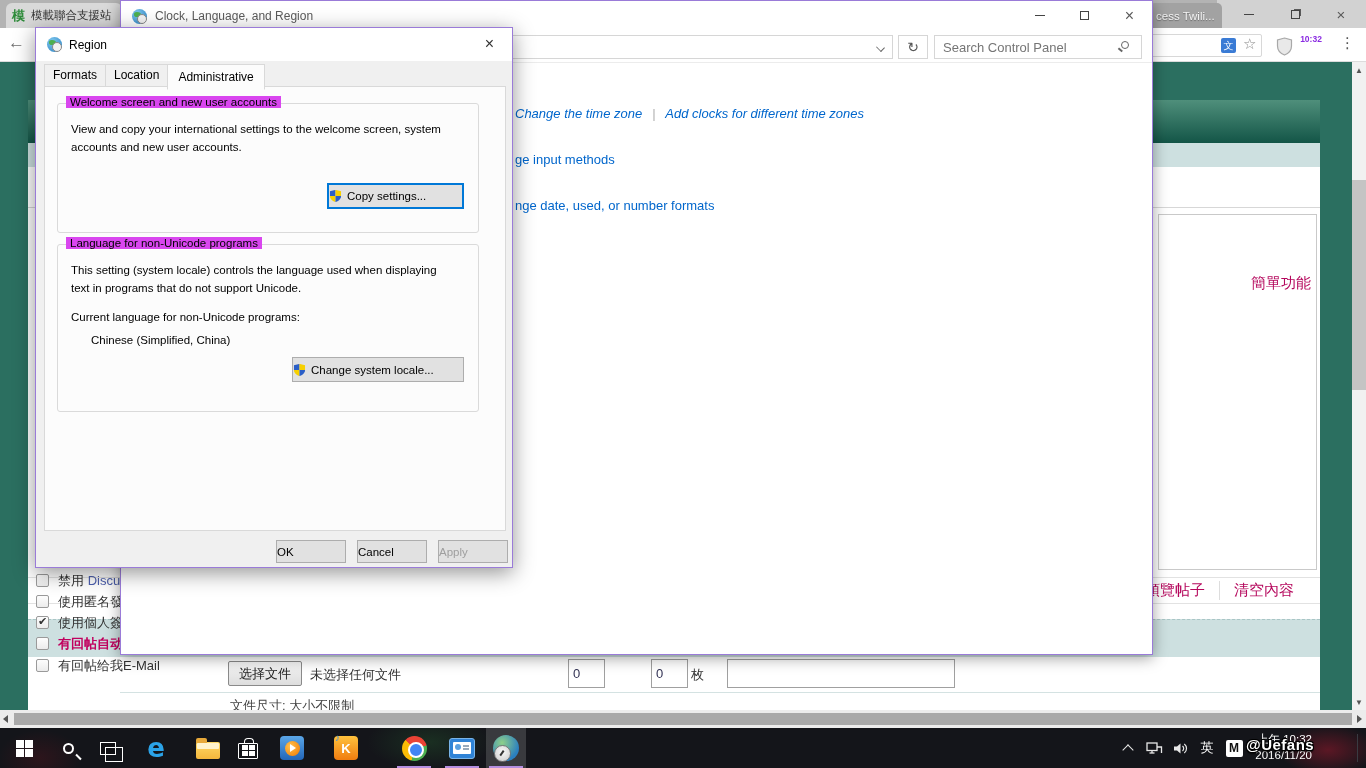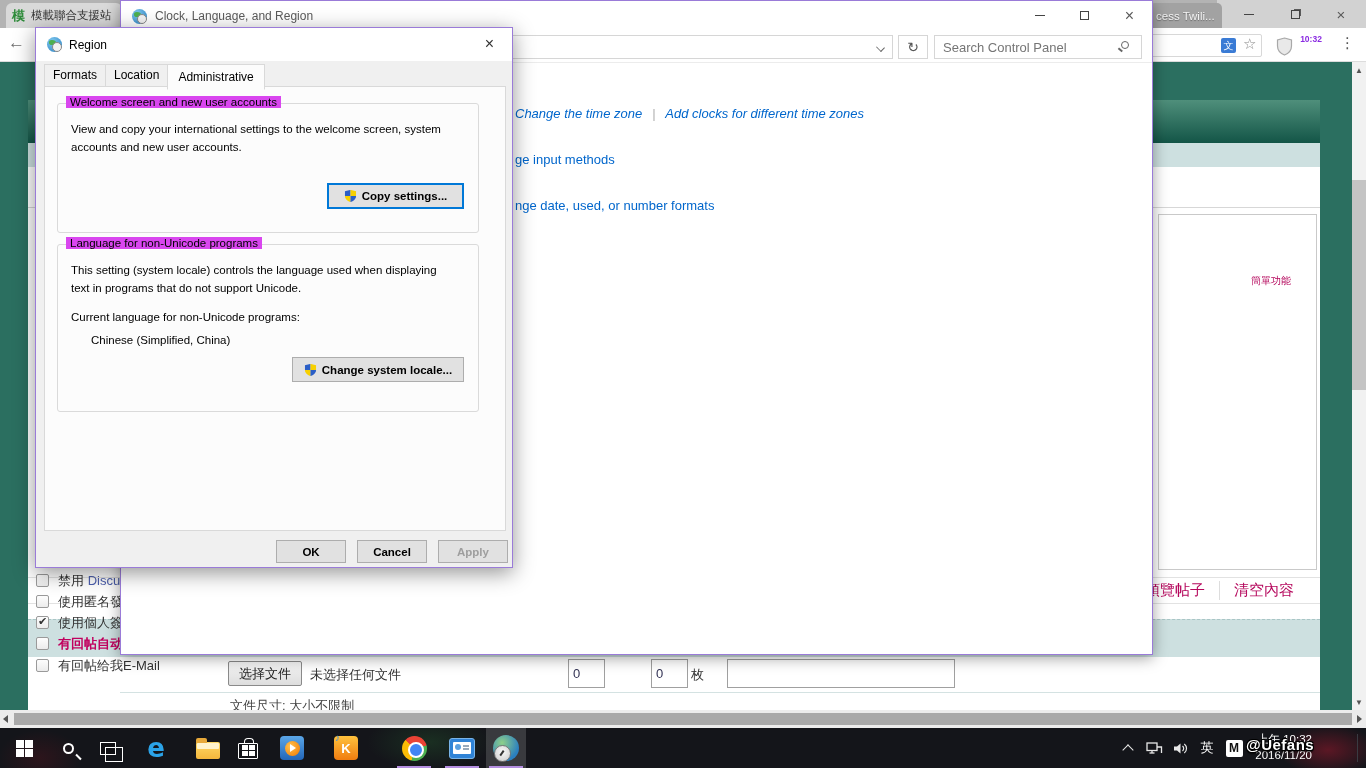--- a/index.html
+++ b/index.html
@@ -27,21 +27,21 @@
   .ext-shield{left:1276px;top:37px;}
   .ext-badge{left:1300px;top:35px;width:22px;font-size:8.5px;font-weight:bold;color:#8a2be2;line-height:1.1;text-align:center;}
   .menu-dots{left:1340px;top:34px;font-size:15px;color:#555;letter-spacing:0;}
 
   
   .page-white{left:28px;top:167px;width:1292px;height:543px;background:#fff;}
   .banner{left:28px;top:100px;width:1292px;height:43px;background:linear-gradient(#4f8f7b,#135547);}
   .blueband1{left:28px;top:143px;width:1292px;height:24px;background:#cde0e0;}
   .hline207{left:28px;top:207px;width:1292px;height:1px;background:#d7d7d7;}
   .rightbox{left:1158px;top:214px;width:159px;height:356px;border:1px solid #c9c9c9;background:#fff;}
-  .panel-link{left:1251px;top:274px;font-size:10px;color:#b5075c;}
+  .panel-link{left:1251px;top:274px;font-size:15px;color:#b5075c;}
   .redlinkbar{left:28px;top:577px;width:1292px;height:27px;background:#fff;border-top:1px solid #e2e2e2;border-bottom:1px solid #e2e2e2;
     display:flex;align-items:center;justify-content:flex-end;padding-right:12px;}
   .redlinkbar .rl{font-size:15px;color:#b5075c;padding:0 14px;border-left:1px solid #ddd;white-space:nowrap;}
   .redlinkbar .rl:first-child{border-left:none;}
   .blueband2{left:28px;top:619px;width:1292px;height:38px;background:#cde0e0;border-top:1px dashed #a9c6c6;}
   .cbrow{display:flex;align-items:center;gap:9px;height:17px;}
   .cbox{width:13px;height:13px;border:1px solid #9a9a9a;border-radius:2px;background:linear-gradient(#fdfdfd,#ececec);
     flex:0 0 auto;position:relative;}
   .cbox.checked::after{content:"✔";position:absolute;left:1px;top:-2px;font-size:11px;color:#333;}
   .cbl{font-size:13px;color:#333;white-space:nowrap;}
@@ -100,21 +100,21 @@
   .globe-ic::after{content:"";position:absolute;right:0px;bottom:0px;width:8px;height:8px;border-radius:50%;
     background:#f2f2f2;border:1px solid #888;}
   .tabsrow{left:8px;top:36px;display:flex;align-items:flex-start;}
   .rtab{font-size:12px;color:#000;background:#f0f0f0;border:1px solid #d9d9d9;padding:3px 8px 4px;margin-right:-1px;}
   .rtab.active{background:#fcfcfc;border-bottom:1px solid #fcfcfc;padding:5px 10px 5px;position:relative;z-index:3;}
   .tabpage{left:8px;top:58px;width:462px;height:445px;background:#fcfcfc;border:1px solid #d9d9d9;z-index:2;}
   .groupbox{position:absolute;border:1px solid #dadada;border-radius:3px;}
   .legend{position:absolute;top:-8px;left:8px;background:#d946ef;padding:0 4px;font-size:11.5px;color:#000;white-space:nowrap;}
   .dlgtext{font-size:11.5px;color:#000;line-height:1.6;}
   .winbutton{position:absolute;background:#e1e1e1;border:1px solid #adadad;font-size:11.5px;color:#000;
-    display:flex;align-items:center;justify-content:center;gap:5px;font-weight:bold;}
+    display:flex;align-items:center;gap:5px;}
   .winbutton.focused{border:2px solid #0078d7;}
   .winbutton.disabled{color:#9e9e9e;}
 
   
   .taskbar{left:0;top:728px;width:1366px;height:40px;background-color:#14151a;
     background-image:radial-gradient(70px 36px at 1328px 22px,rgba(150,25,45,.55),transparent 70%),
       radial-gradient(90px 40px at 430px 14px,rgba(35,85,45,.4),transparent 70%),
       radial-gradient(60px 40px at 40px 30px,rgba(90,20,30,.35),transparent 70%);}
   .tbtn{position:absolute;top:0;width:40px;height:40px;display:flex;align-items:center;justify-content:center;}
   .tbtn.running::after{content:"";position:absolute;left:3px;bottom:0;width:34px;height:2px;background:#b48ee0;}

